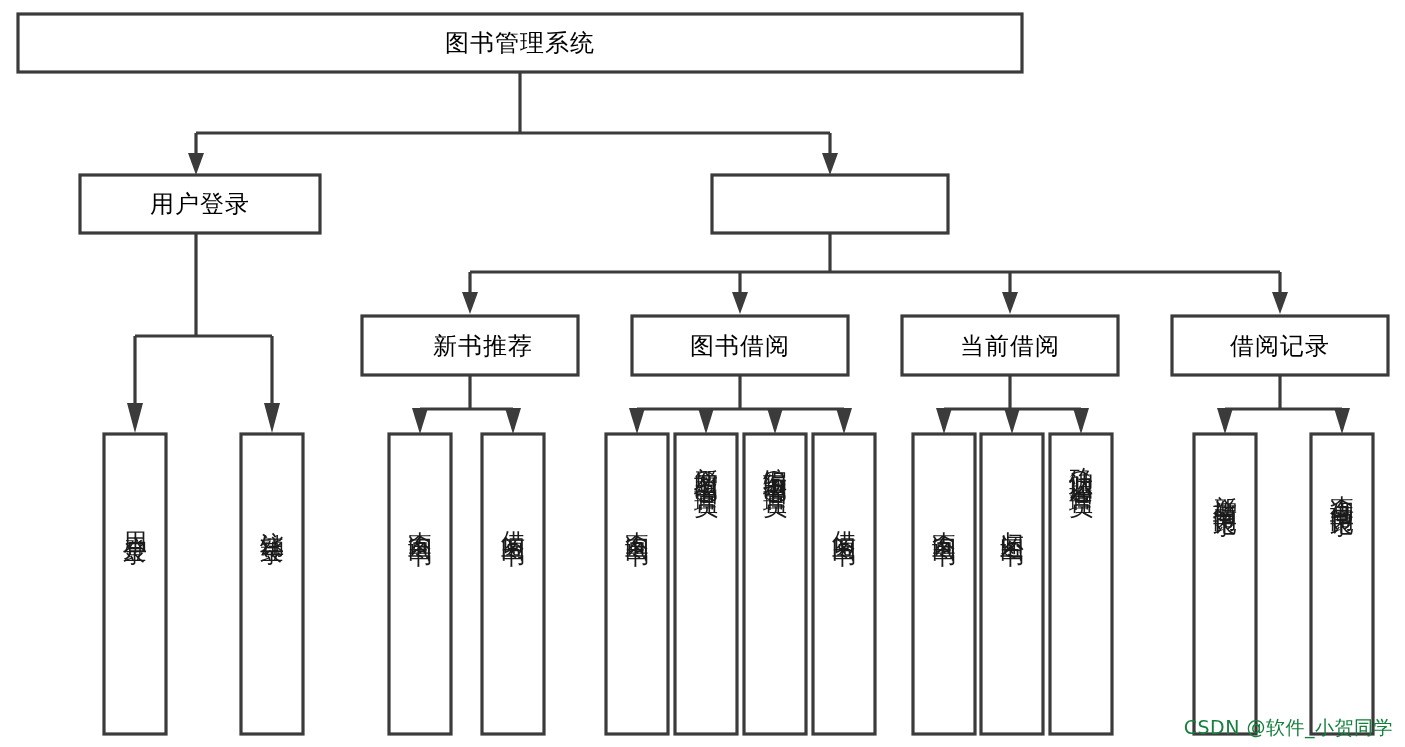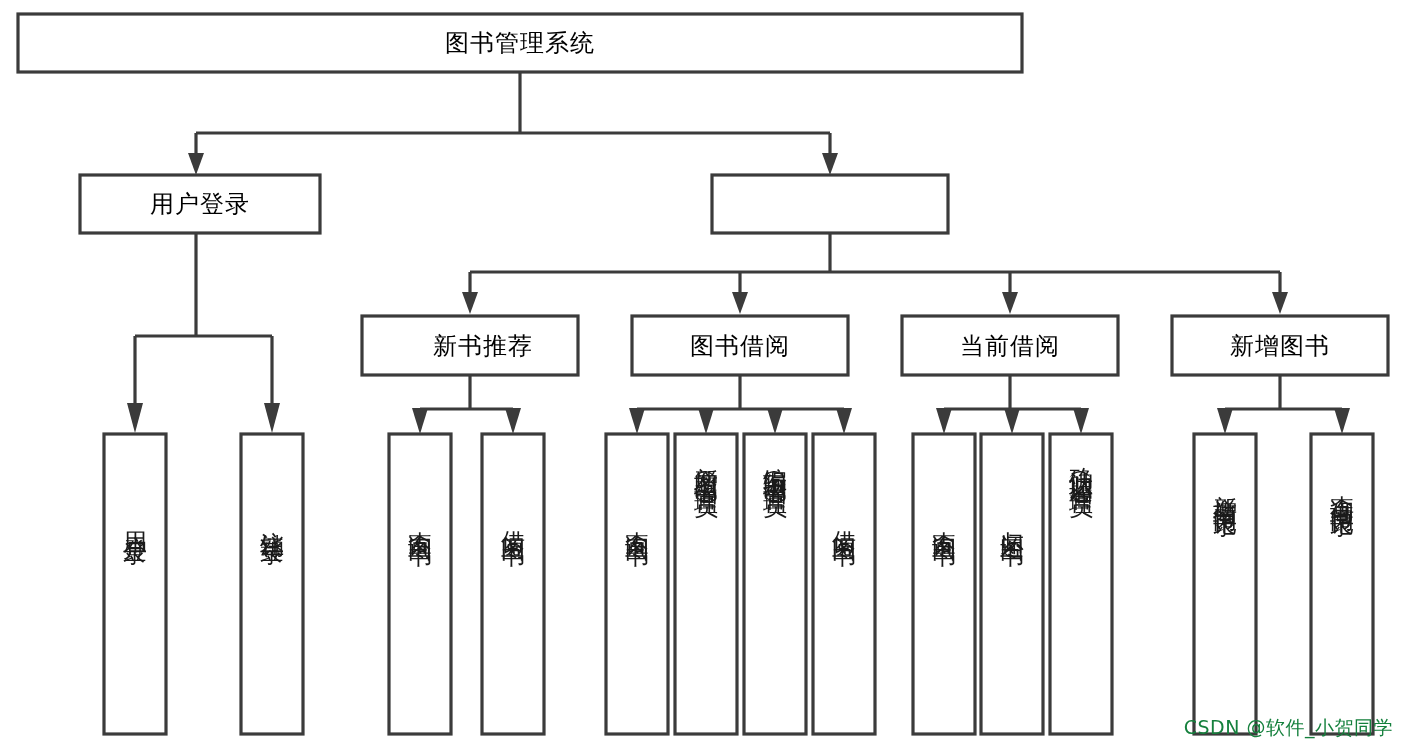--- a/index.html
+++ b/index.html
@@ -194,21 +194,21 @@
   <div class="hlabel-wrap" style="left:362px; top:316px; width:216px; height:59px;padding-left:13px;">
     <span class="hlabel-text">新书推荐</span>
   </div>
   <div class="hlabel-wrap" style="left:632px; top:316px; width:216px; height:59px;text-align:right;">
     <span class="hlabel-text">图书借阅</span>
   </div>
   <div class="hlabel-wrap" style="left:902px; top:316px; width:216px; height:59px;">
     <span class="hlabel-text">当前借阅</span>
   </div>
   <div class="hlabel-wrap" style="left:1172px; top:316px; width:216px; height:59px;">
-    <span class="hlabel-text">新增图书</span>
+    <span class="hlabel-text">借阅记录</span>
   </div>
 
   <div class="vlabel-wrap" style="left:104px; top:434px; width:62px; height:300px; padding-top:78px;">
     <span class="vlabel-text">用户登录</span>
   </div>
   <div class="vlabel-wrap" style="left:241px; top:434px; width:62px; height:300px; padding-top:78px;">
     <span class="vlabel-text">注销登录</span>
   </div>
 
   <div class="vlabel-wrap" style="left:389px; top:434px; width:62px; height:300px; padding-top:78px;">

